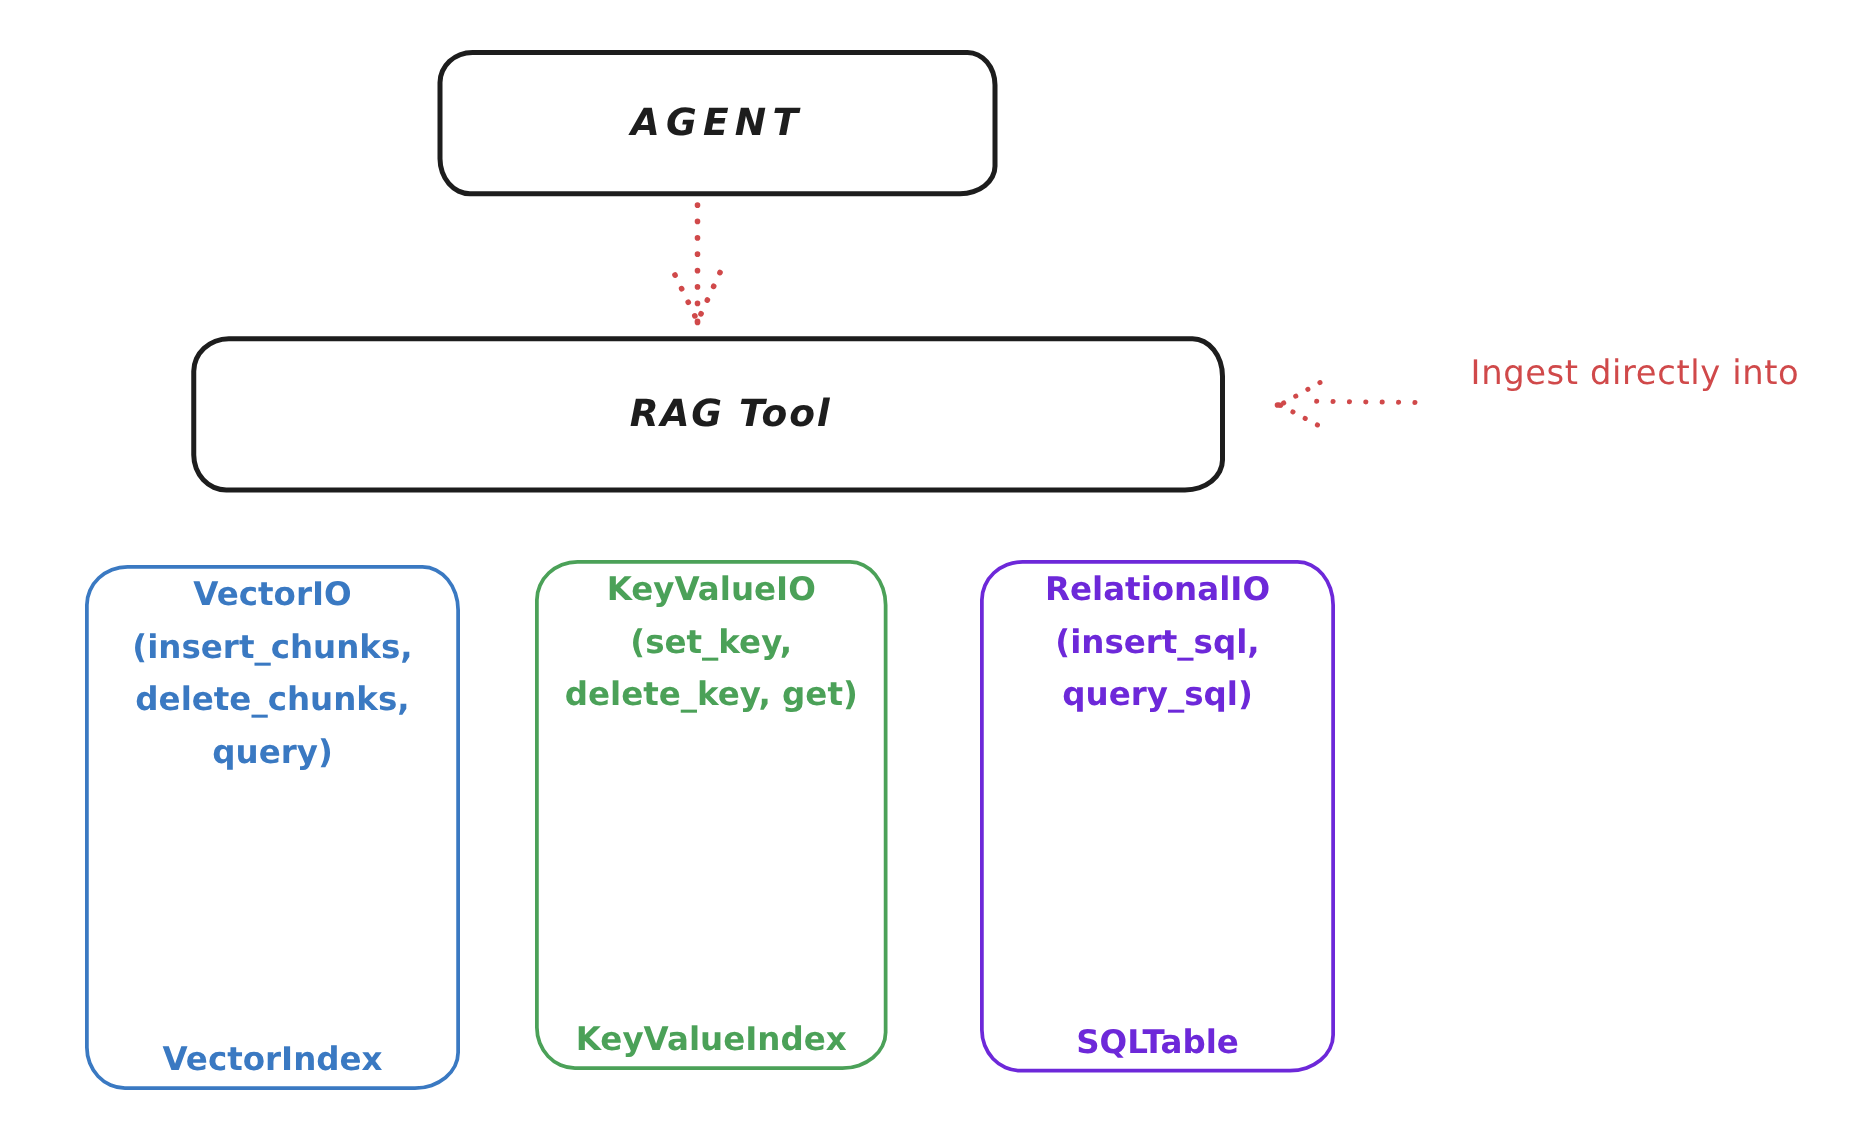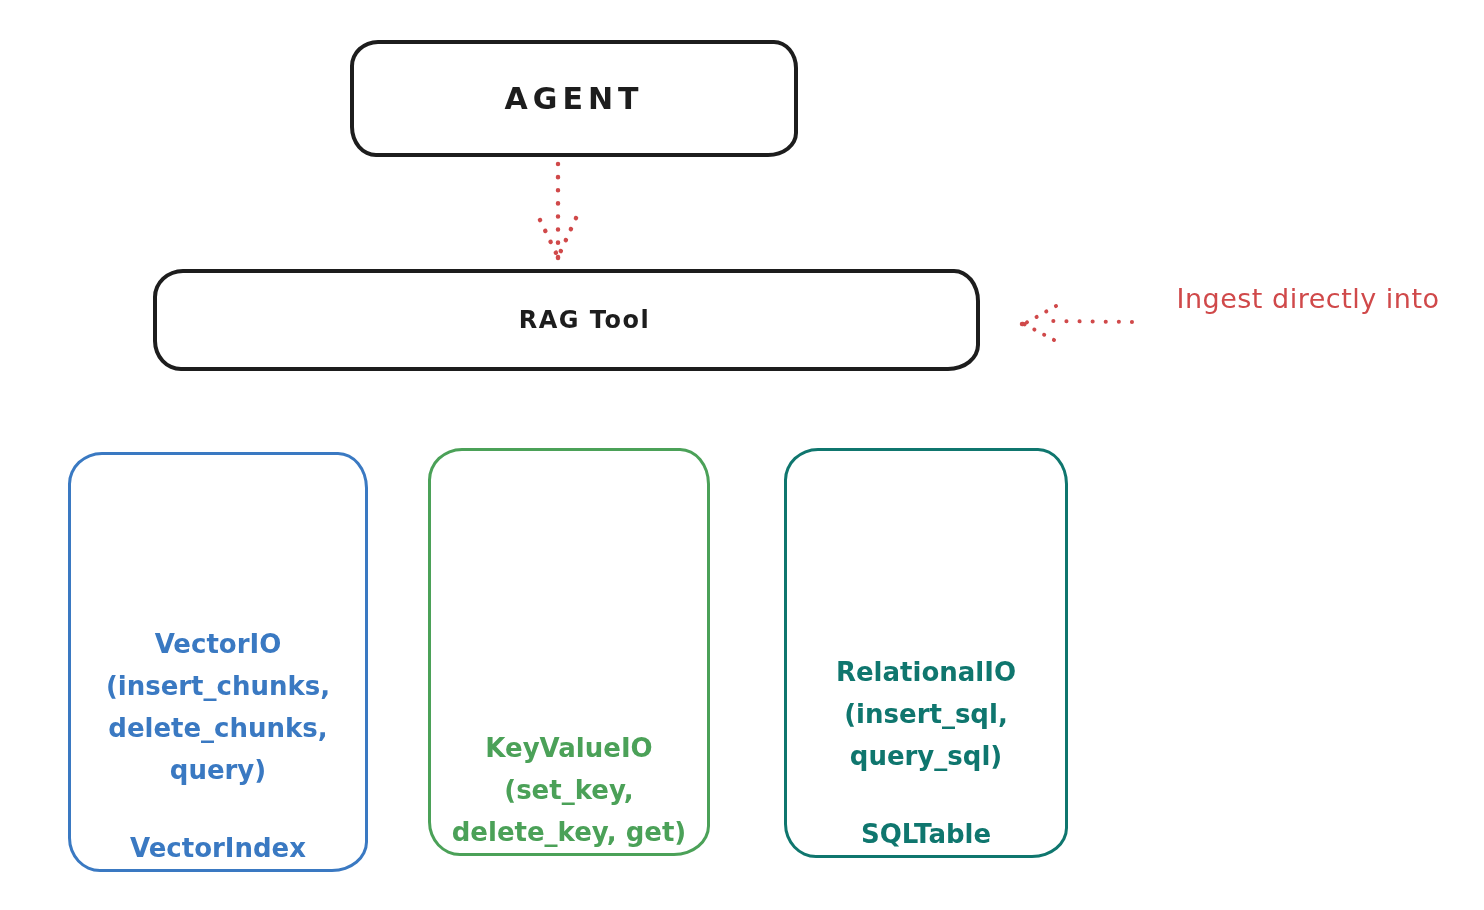--- a/index.html
+++ b/index.html
@@ -15,51 +15,52 @@
   }
 
   
   .sketch-box {
     position: absolute;
     border: 3.5px solid;            
     display: flex;
     align-items: center;
     justify-content: center;
     background: transparent;
+    font-style: italic;
   }
 
   .agent-box {
     left: 350px; top: 40px;
     width: 448px; height: 117px;
     border-width: 4px;
     border-radius: 28px 24px 30px 26px / 26px 28px 24px 30px;
     font-size: 30px;
     font-weight: bold;
     letter-spacing: 5px;
   }
 
   .rag-box {
     left: 153px; top: 269px;
-    width: 827px; height: 102px;
+    width: 827px; height: 125px;
     border-width: 4px;
     border-radius: 30px 26px 32px 28px / 28px 32px 26px 30px;
-    font-size: 24px;
+    font-size: 30px;
     font-weight: bold;
     letter-spacing: 1.5px;
     padding-left: 36px;
   }
 
   .backend-card {
     position: absolute;
     border: 3px solid;              
     border-radius: 34px 30px 36px 32px / 32px 36px 30px 34px;
     display: flex;
     flex-direction: column;
     align-items: center;
-    justify-content: flex-end;
+    justify-content: space-between;
     text-align: center;
     font-size: 26px;
     font-weight: 600;
     line-height: 42px;
   }
   .card-vector     { left: 68px;  top: 452px; width: 300px; height: 420px; }
   .card-keyvalue   { left: 428px; top: 448px; width: 282px; height: 408px; }
   .card-relational { left: 784px; top: 448px; width: 284px; height: 410px; }
 
   .card-index { margin-top: 36px; }
@@ -127,23 +128,24 @@
     </div>
     <div class="card-index">VectorIndex</div>
   </div>
 
   <div class="backend-card card-keyvalue" style="color: rgb(75, 161, 88); gap: 36px;">
     <div>
       <div>KeyValueIO</div>
       <div>(set_key,</div>
       <div>delete_key, get)</div>
     </div>
+    <div class="card-index">KeyValueIndex</div>
   </div>
 
-  <div class="backend-card card-relational" style="color: #0f766e;">
+  <div class="backend-card card-relational" style="color: #6d28d9;">
     <div>
       <div>RelationalIO</div>
       <div>(insert_sql,</div>
       <div>query_sql)</div>
     </div>
     <div class="card-index">SQLTable</div>
   </div>
 
 </div>
 

